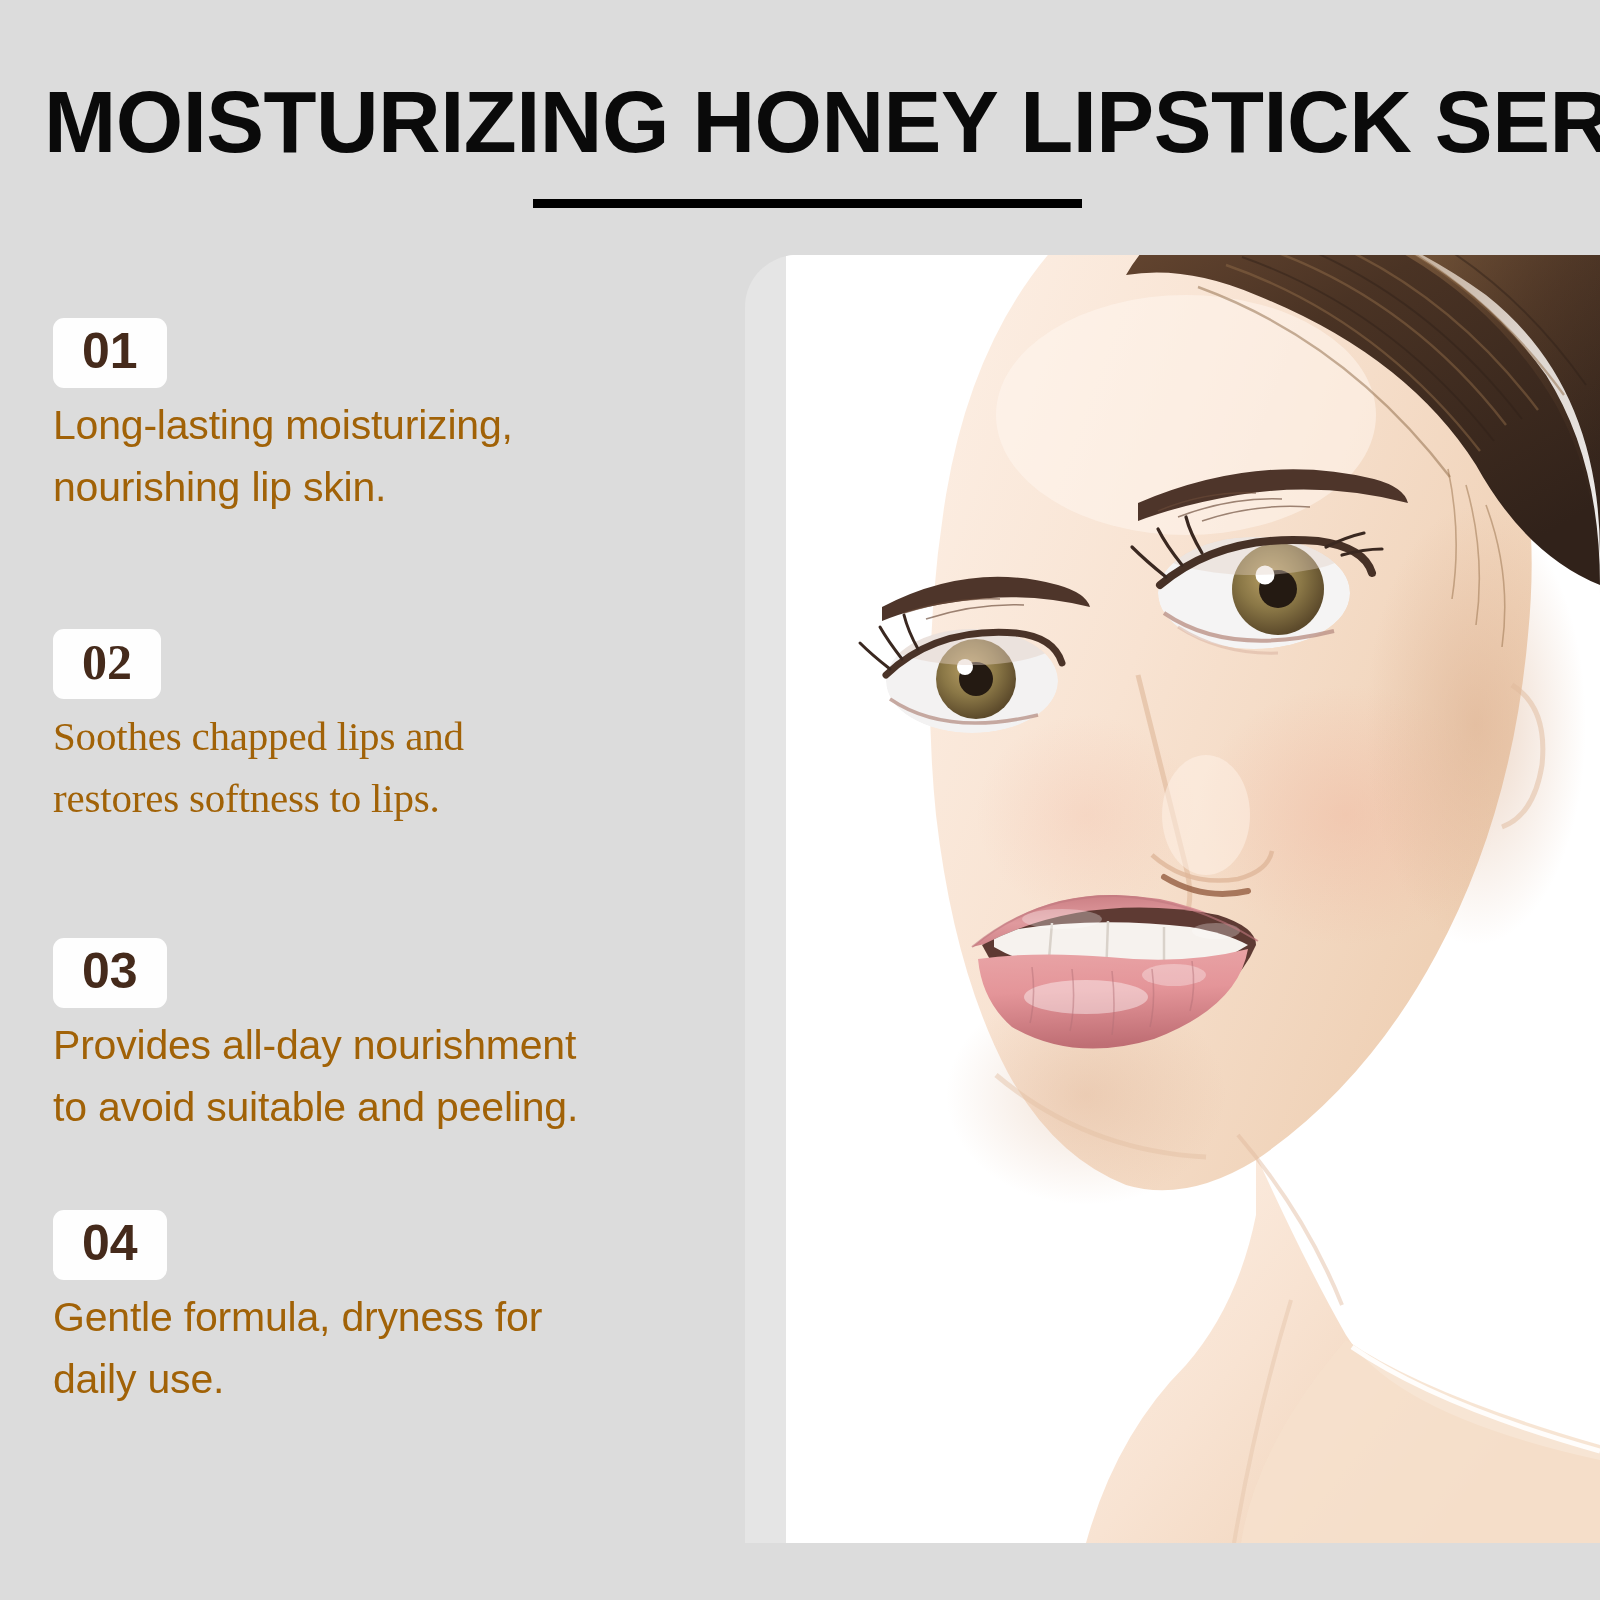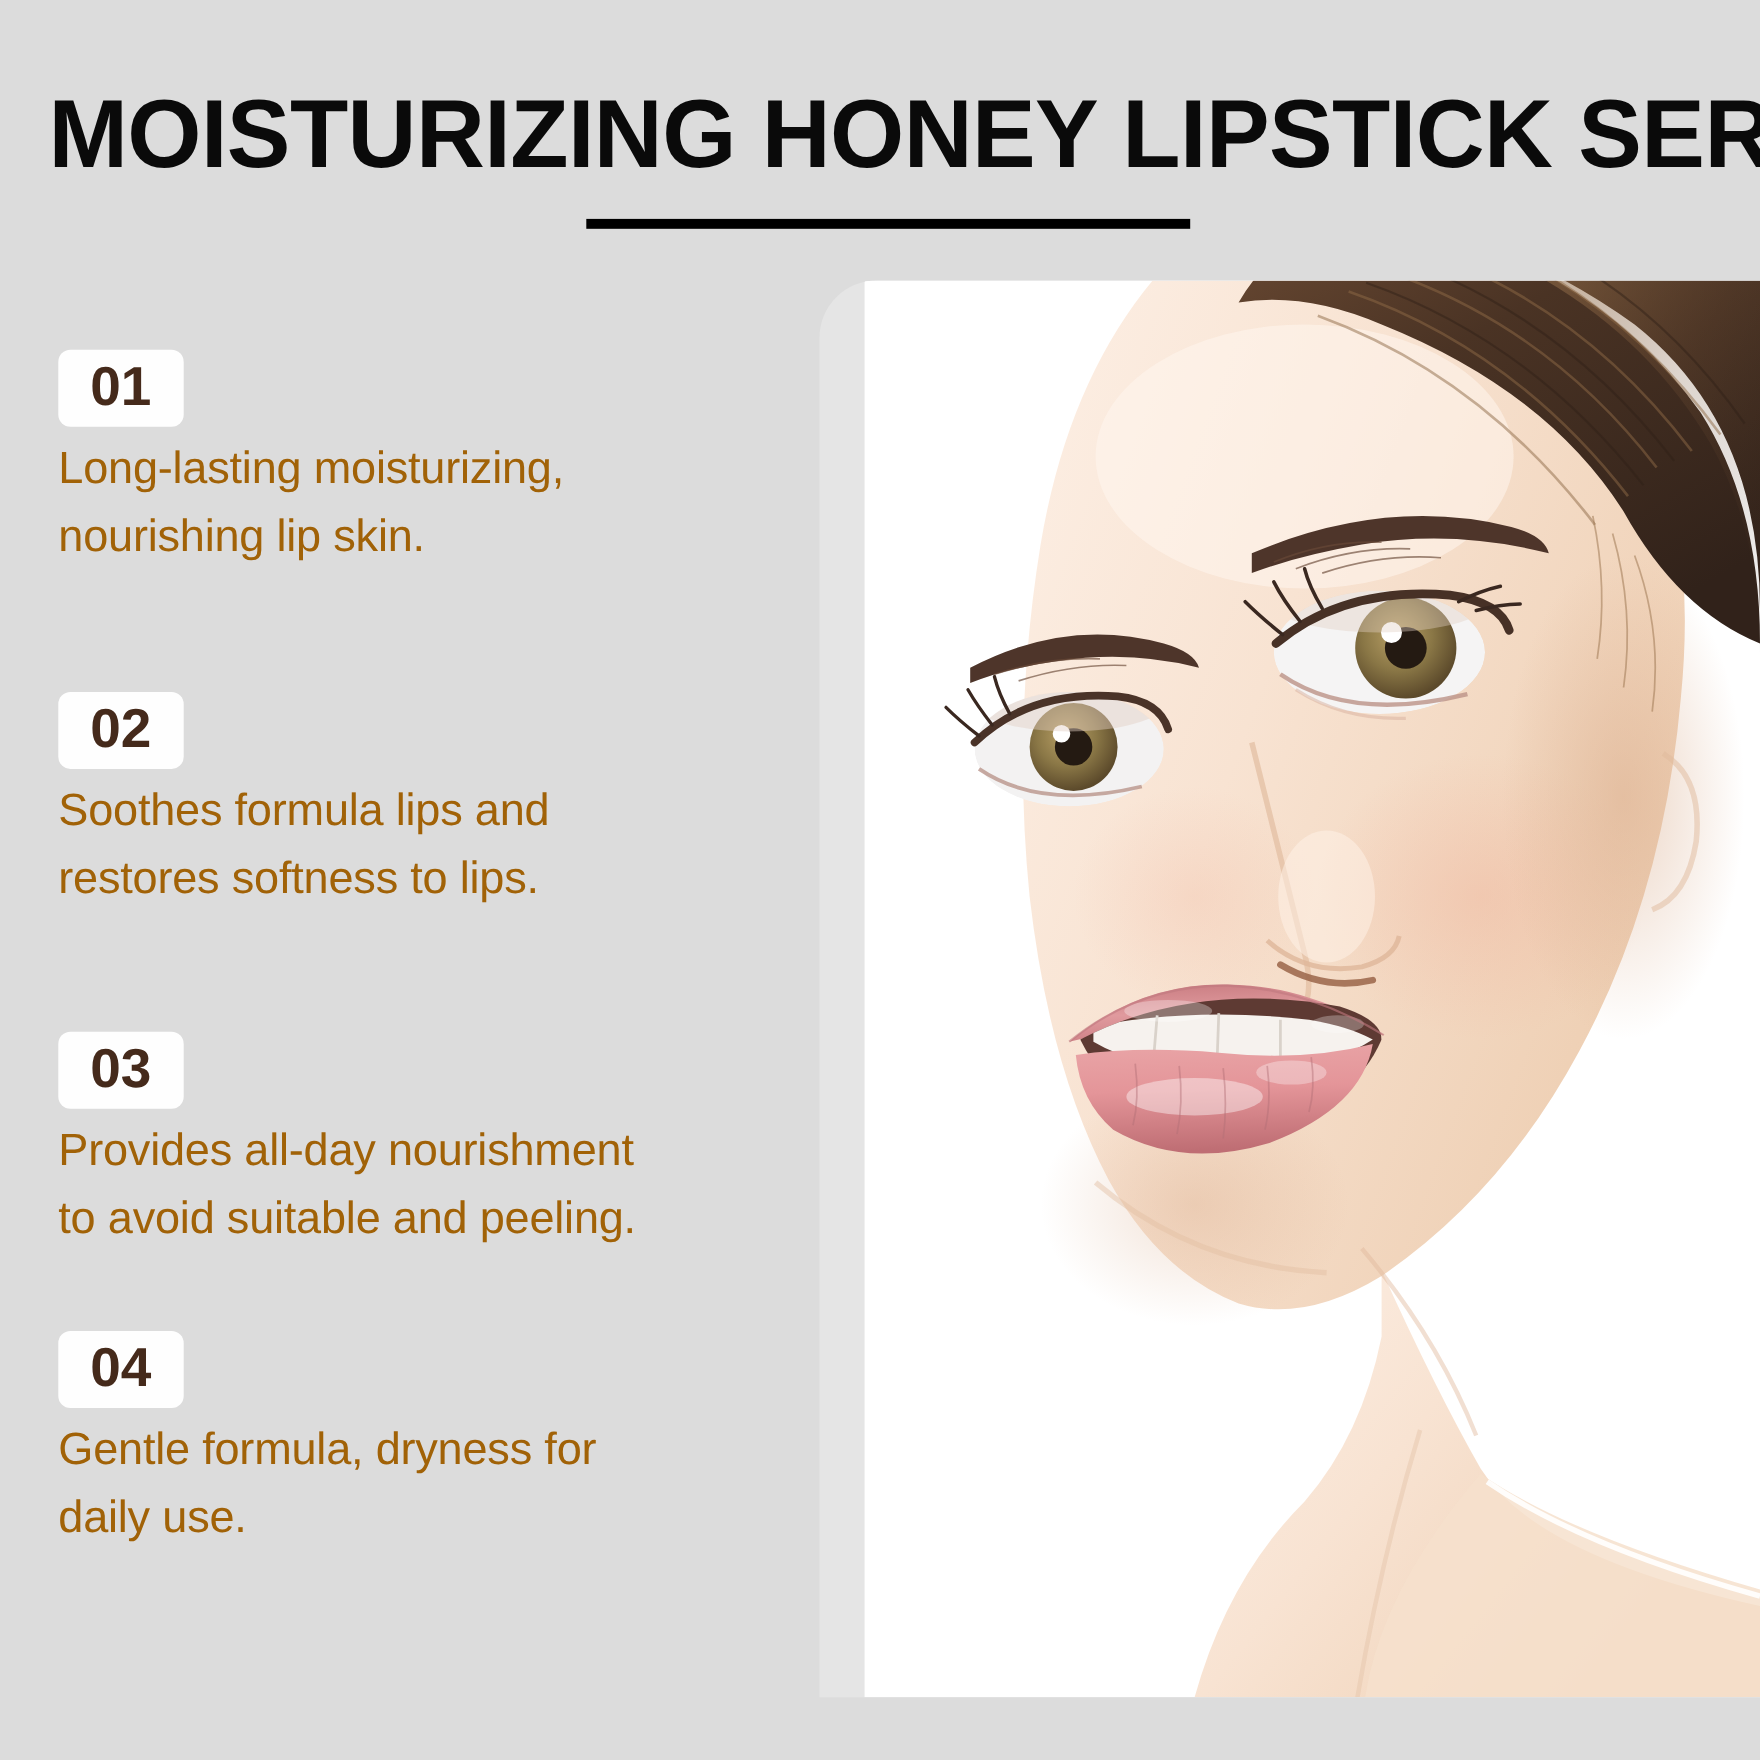--- a/index.html
+++ b/index.html
@@ -28,21 +28,21 @@
     position:absolute;left:533px;top:199px;
     width:549px;height:9px;background:#000;
   }
 
   
   .features{
     position:absolute;left:0;top:318px;width:740px;height:1230px;
   }
   .feature{position:absolute;left:53px;width:680px;}
   .feature.f1{top:0px;}
-  .feature.f2{top:311px;}
+  .feature.f2{top:311px;font-family:Liberation Serif, serif;}
   .feature.f3{top:620px;}
   .feature.f4{top:892px;}
 
   .badge{
     display:inline-block;
     min-width:108px;
     height:70px;
     box-sizing:border-box;
     background:#fefefe;
     border-radius:11px;
@@ -92,21 +92,21 @@
   <div class="features">
 
     <div class="feature f1">
       <div class="badge">01</div>
       <div class="ftext">Long-lasting moisturizing,
 nourishing lip skin.</div>
     </div>
 
     <div class="feature f2">
       <div class="badge">02</div>
-      <div class="ftext">Soothes formula lips and
+      <div class="ftext">Soothes chapped lips and
 restores softness to lips.</div>
     </div>
 
     <div class="feature f3">
       <div class="badge">03</div>
       <div class="ftext">Provides all-day nourishment
 to avoid suitable and peeling.</div>
     </div>
 
     <div class="feature f4">

